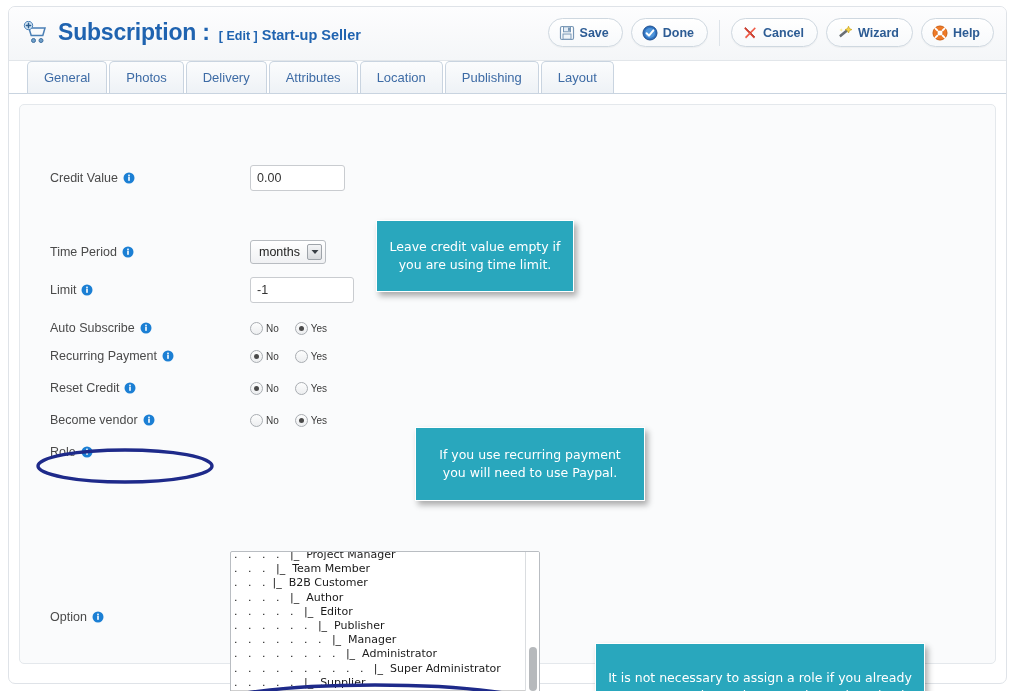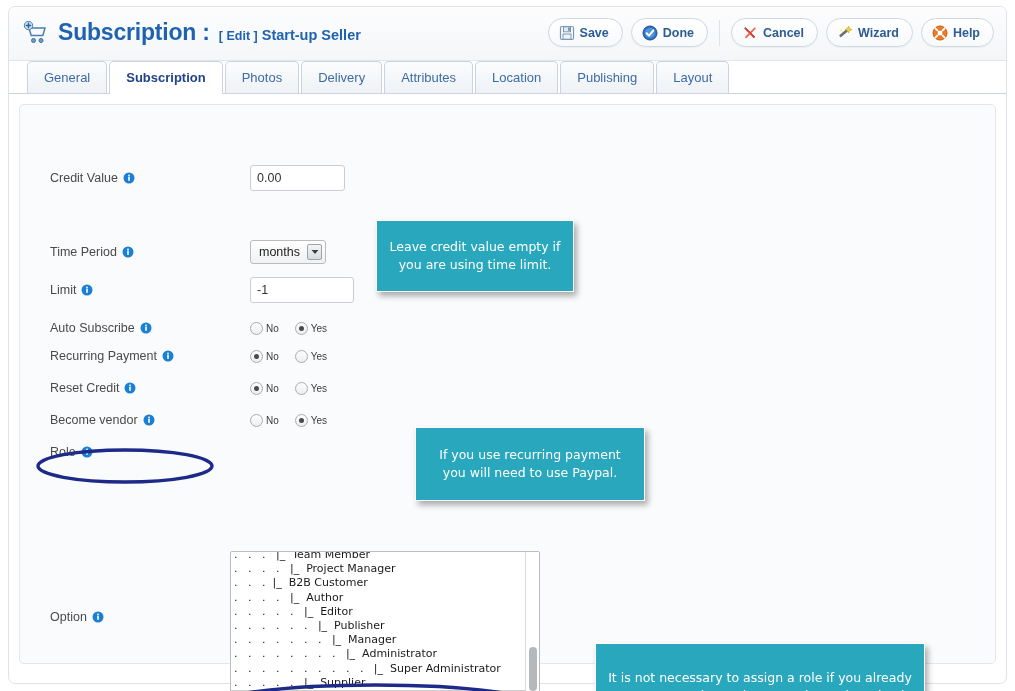--- a/index.html
+++ b/index.html
@@ -362,21 +362,20 @@
           </svg>
         </span>
         <span>Help</span>
       </div>
 
     </div>
   </div>
 
   <div id="tab-strip">
     <div class="tab">General</div>
-    <div class="tab active">Subscription</div>
     <div class="tab">Photos</div>
     <div class="tab">Delivery</div>
     <div class="tab">Attributes</div>
     <div class="tab">Location</div>
     <div class="tab">Publishing</div>
     <div class="tab">Layout</div>
   </div>
 
   <div id="content-panel">
     <div id="form-area">
@@ -549,22 +548,22 @@
             <span>None</span>
             <span class="sel-arrow"></span>
           </div>
         </div>
       </div>
 
     </div>
 
     <div id="role-listbox">
       <div id="role-list-inner">
+        <div class="role-opt">.   .   .   .   |_  Project Manager</div>
         <div class="role-opt">.   .   .   |_  Team Member</div>
-        <div class="role-opt">.   .   .   .   |_  Project Manager</div>
         <div class="role-opt">.   .   .  |_  B2B Customer</div>
         <div class="role-opt">.   .   .   .   |_  Author</div>
         <div class="role-opt">.   .   .   .   .   |_  Editor</div>
         <div class="role-opt">.   .   .   .   .   .   |_  Publisher</div>
         <div class="role-opt">.   .   .   .   .   .   .   |_  Manager</div>
         <div class="role-opt">.   .   .   .   .   .   .   .   |_  Administrator</div>
         <div class="role-opt">.   .   .   .   .   .   .   .   .   .   |_  Super Administrator</div>
         <div class="role-opt">.   .   .   .   .   |_  Supplier</div>
         <div class="role-opt selected">.   .   .   .   .   .   |_  Vendor</div>
       </div>

